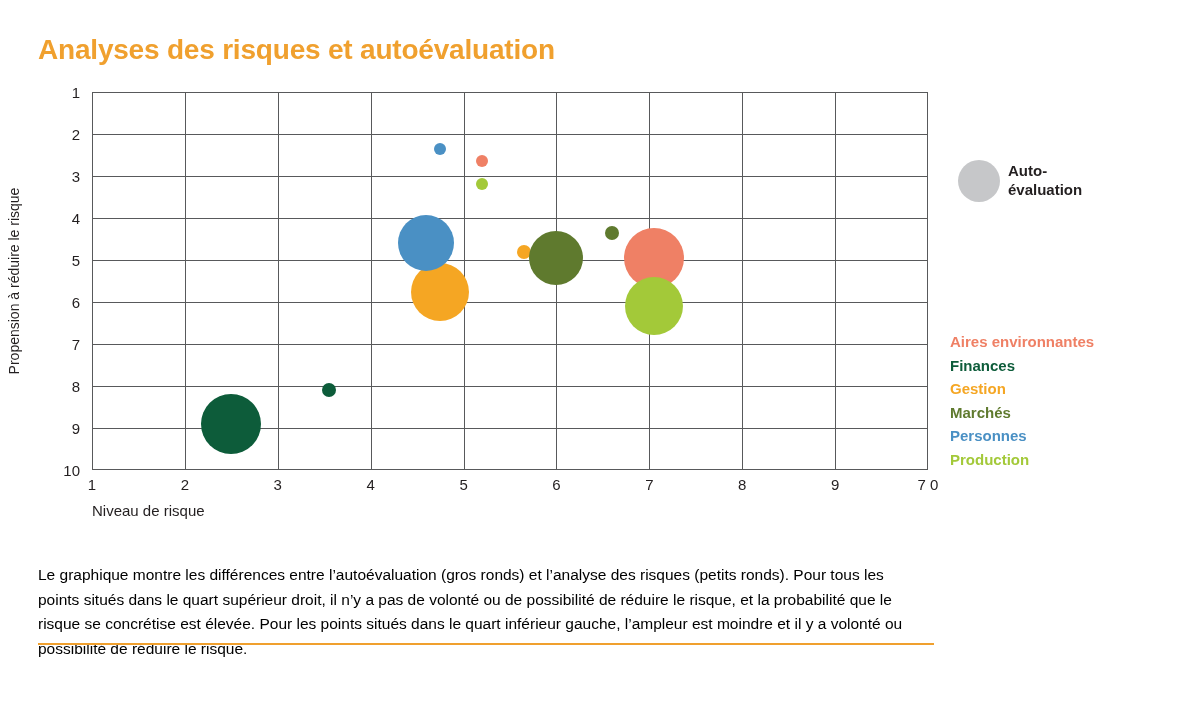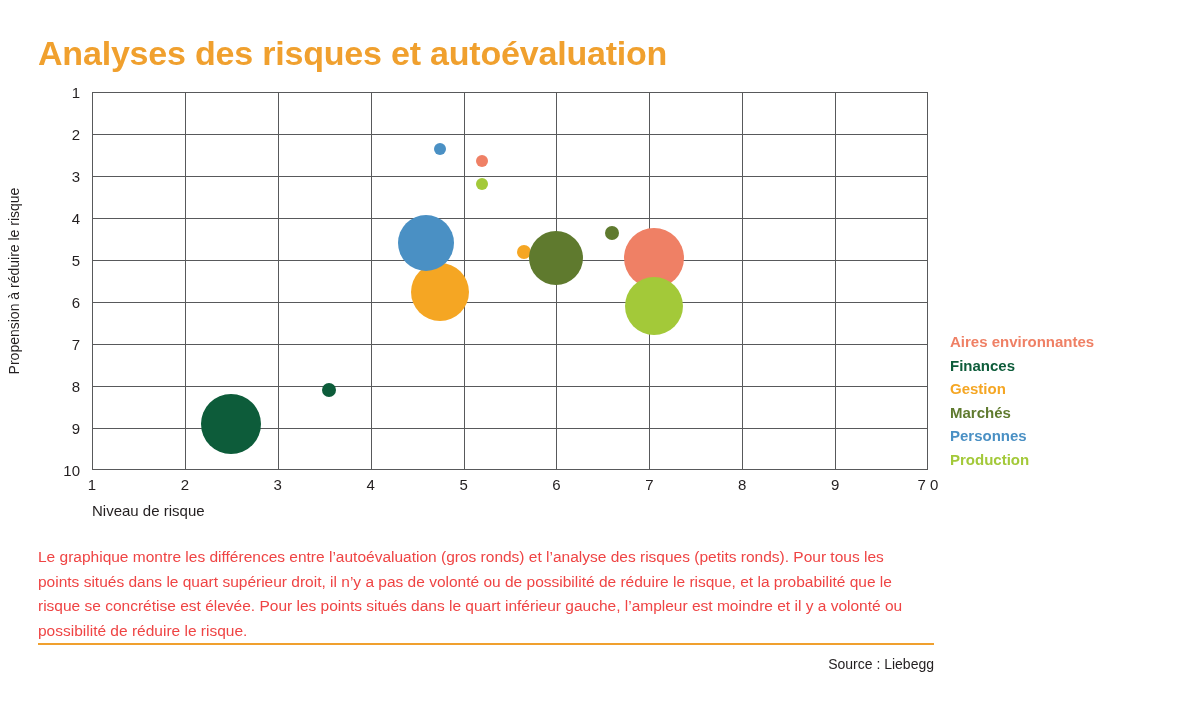--- a/index.html
+++ b/index.html
@@ -16,21 +16,21 @@
     overflow: hidden;
   }
   .page {
     position: absolute;
     inset: 0;
   }
   .title {
     position: absolute;
     left: 38px;
     top: 34px;
-    font-size: 34px;
+    font-size: 28px;
     font-weight: bold;
     color: #f0a02e;
     letter-spacing: -0.2px;
   }
 
   
   .plot-wrap {
     position: absolute;
     left: 92px;
     top: 92px;
@@ -142,25 +142,25 @@
     font-size: 15px;
     font-weight: bold;
     line-height: 23.5px;
     white-space: nowrap;
   }
 
   
   .caption {
     position: absolute;
     left: 38px;
-    top: 545px;
+    top: 563px;
     width: 880px;
     font-size: 15.5px;
     line-height: 24.5px;
-    color: #ef4444;
+    color: #000000;
   }
   .rule {
     position: absolute;
     left: 38px;
     top: 643px;
     width: 896px;
     height: 2px;
     background: #f0a02e;
   }
   .source {
@@ -236,28 +236,36 @@
         <div class="ytick" style="top: 252px;">7</div>
         <div class="ytick" style="top: 294px;">8</div>
         <div class="ytick" style="top: 336px;">9</div>
         <div class="ytick" style="top: 378px;">10</div>
       </div>
     <div class="xaxis-title">Niveau de risque</div>
     <div class="yaxis-title">Propension à réduire le risque</div>
   </div>
 
   <div class="legend">
+    <div class="legend-row">
+      <span class="legend-mark-wrap">
+        <span class="legend-dot" id="legend-dot-large" style="width: 42px; height: 42px; background: rgb(198, 199, 201);"></span>
+      </span>
+      <span class="legend-text">
+        <span>Auto-</span><br>
+        <span>évaluation</span>
+      </span>
+    </div>
   </div>
 
   <div class="cat-legend" id="cat-legend">
       <div class="cat-item" style="color: rgb(239, 128, 101);">Aires environnantes</div>
       <div class="cat-item" style="color: rgb(13, 92, 58);">Finances</div>
       <div class="cat-item" style="color: rgb(245, 166, 35);">Gestion</div>
       <div class="cat-item" style="color: rgb(95, 122, 46);">Marchés</div>
       <div class="cat-item" style="color: rgb(74, 144, 196);">Personnes</div>
       <div class="cat-item" style="color: rgb(163, 201, 57);">Production</div>
     </div>
 
   <div class="caption">Le graphique montre les différences entre l’autoévaluation (gros ronds) et l’analyse des risques (petits ronds). Pour tous les points situés dans le quart supérieur droit, il n’y a pas de volonté ou de possibilité de réduire le risque, et la probabilité que le risque se concrétise est élevée. Pour les points situés dans le quart inférieur gauche, l’ampleur est moindre et il y a volonté ou possibilité de réduire le risque.</div>
   <div class="rule"></div>
-  <div class="source">Source : Liebegg</div>
 
 </div>
 
 </body></html>

